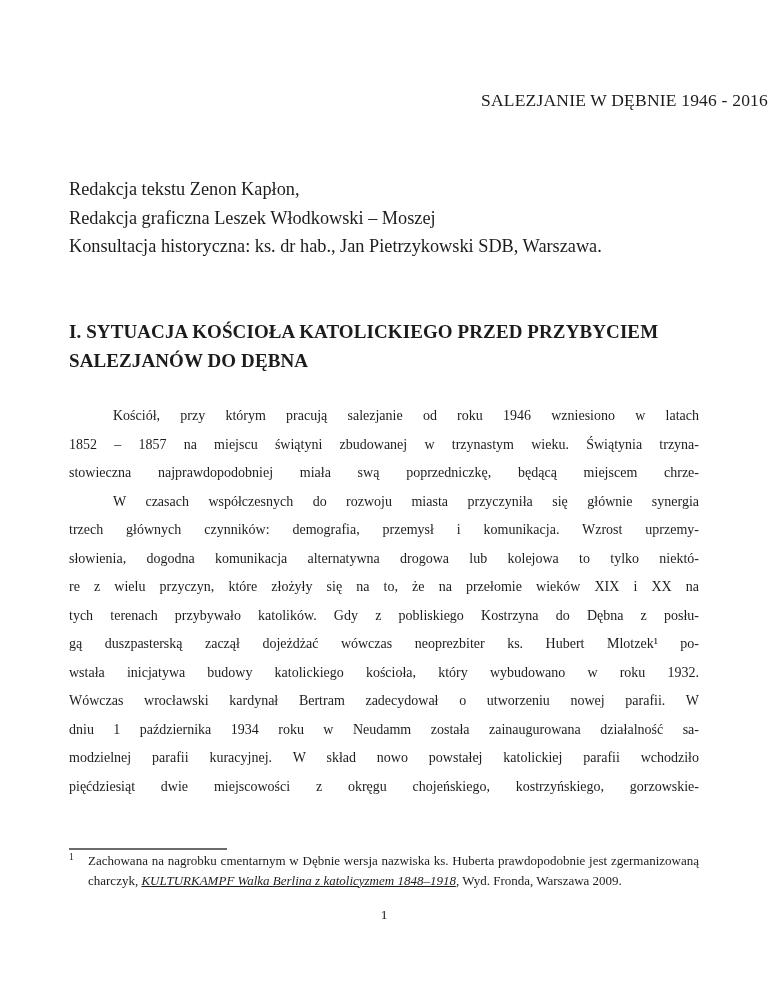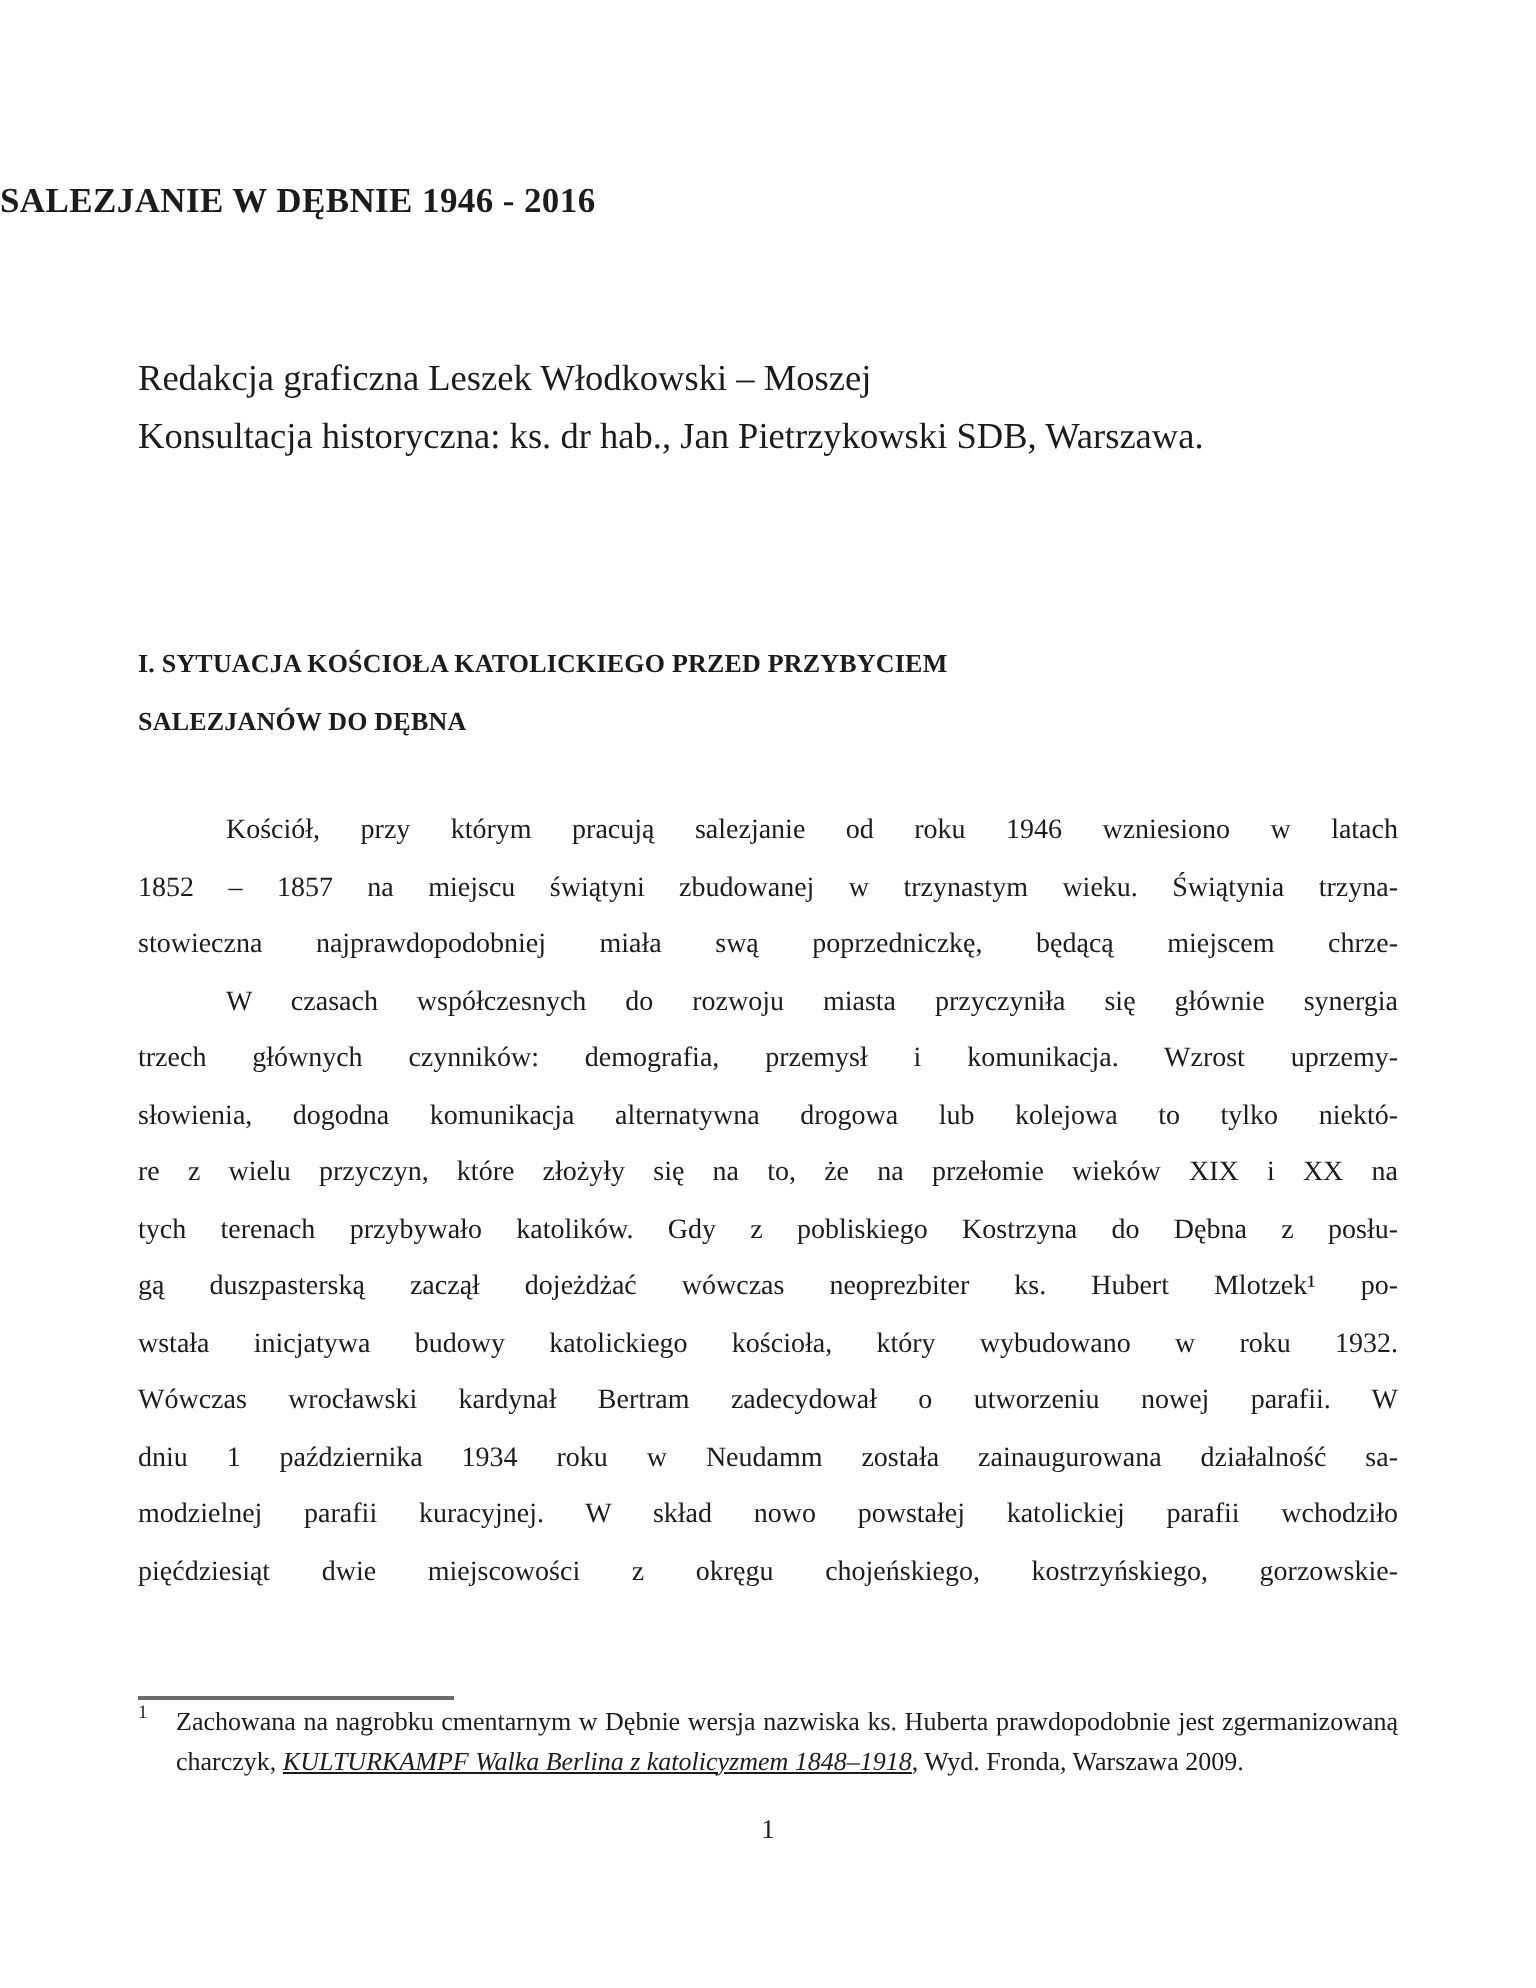--- a/index.html
+++ b/index.html
@@ -15,40 +15,40 @@
     color: #1c1c1c;
     font-family: "Liberation Serif", "DejaVu Serif", serif;
     overflow: hidden;
   }
   .title {
     position: absolute;
     top: 90px;
     left: 0;
     width: 768px;
     margin: 0;
-    text-align: left;
+    text-align: right;
     font-size: 17.5px;
-    font-weight: bold;
+    font-weight: normal;
     letter-spacing: 0.2px;
   }
   .credits {
     position: absolute;
     top: 175px;
     left: 69px;
     width: 630px;
     font-size: 18.3px;
     line-height: 28.5px;
   }
   .heading {
     position: absolute;
     top: 318px;
     left: 69px;
     width: 640px;
     margin: 0;
-    font-size: 13px;
+    font-size: 19px;
     font-weight: bold;
     line-height: 28.5px;
     letter-spacing: 0.1px;
   }
   .bodytext {
     position: absolute;
     top: 402px;
     left: 69px;
     width: 630px;
     font-size: 14px;
@@ -105,20 +105,21 @@
   }
 </style>
 </head>
 <body>
 
 <div class="page">
 
   <h1 class="title">SALEZJANIE W DĘBNIE 1946 - 2016</h1>
 
   <div class="credits">
+    <div class="cline first">Redakcja tekstu Zenon Kapłon,</div>
       <div class="cline">Redakcja graficzna Leszek Włodkowski – Moszej</div>
       <div class="cline last">Konsultacja historyczna: ks. dr hab., Jan Pietrzykowski SDB, Warszawa.</div>
   </div>
 
   <h2 class="heading">
     <div class="hline first">I. SYTUACJA KOŚCIOŁA KATOLICKIEGO PRZED PRZYBYCIEM</div>
       <div class="hline last">SALEZJANÓW DO DĘBNA</div>
   </h2>
 
   <div class="bodytext">

